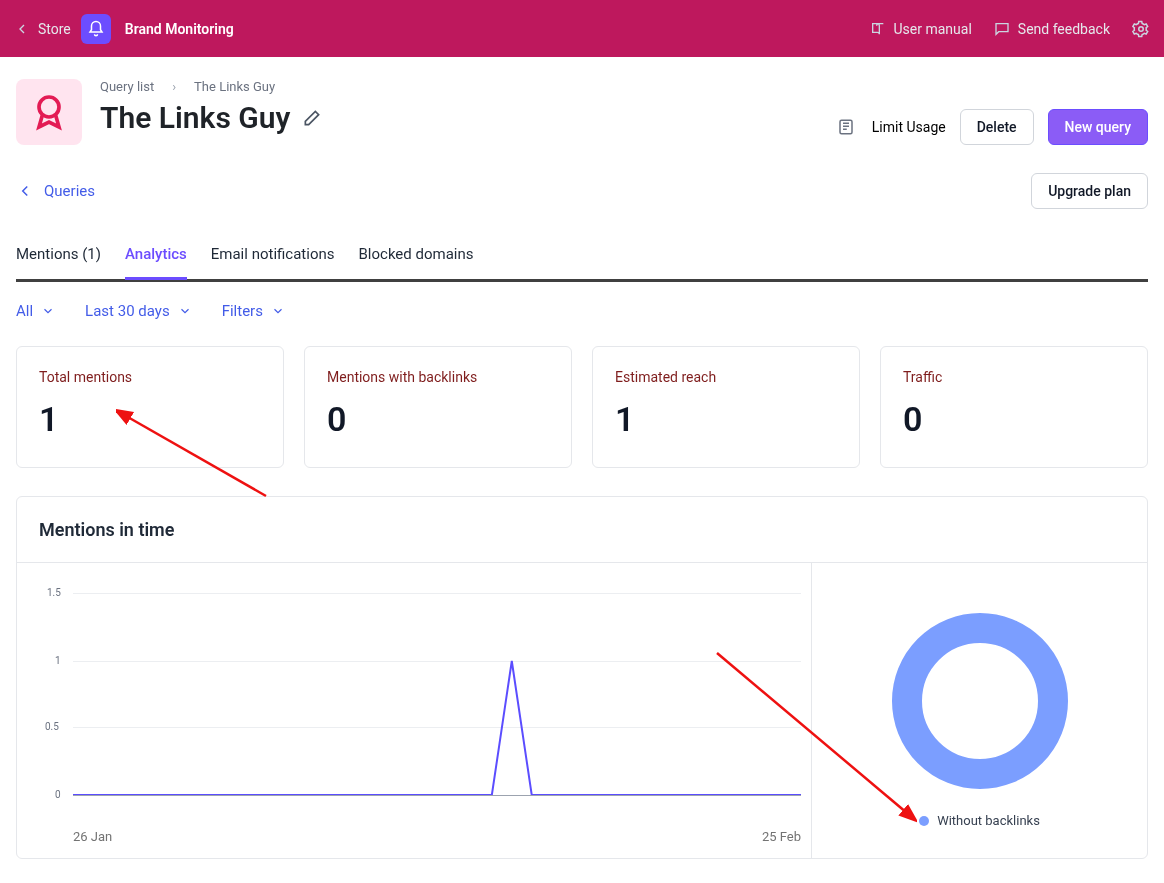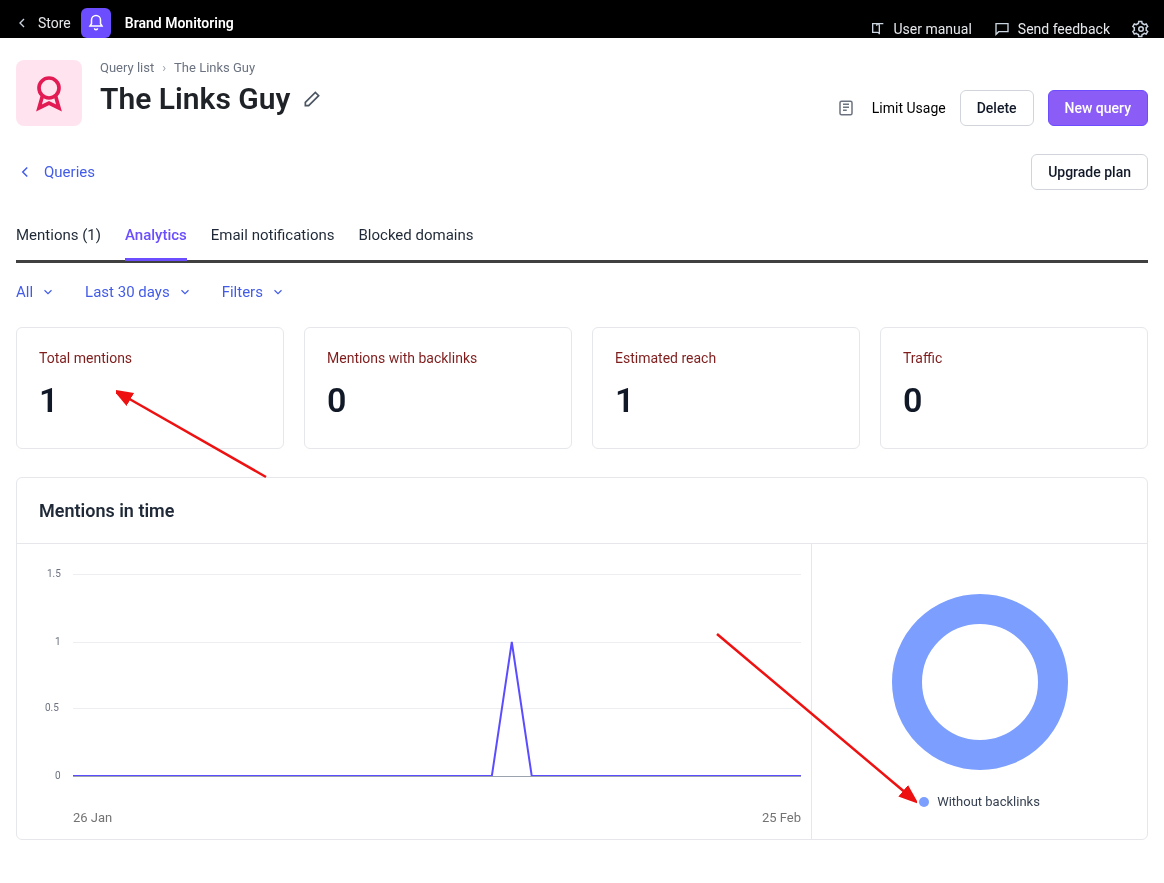--- a/index.html
+++ b/index.html
@@ -1,33 +1,33 @@
 <!DOCTYPE html>
 <html><head>
 <meta charset="utf-8">
 <style>
   * { box-sizing: border-box; margin: 0; padding: 0; font-family: -apple-system, BlinkMacSystemFont, "Segoe UI", Roboto, Helvetica, Arial, sans-serif; }
   body { background: #fff; color: #111827; width: 1164px; }
 
   
-  .topbar { height: 38px; background: #000000; color: #fff; display: flex; align-items: flex-end; padding: 0 14px; font-size: 14px; }
+  .topbar { height: 57px; background: #be185d; color: #fff; display: flex; align-items: center; padding: 0 14px; font-size: 14px; }
   .topbar .left { display: flex; align-items: center; gap: 10px; }
   .topbar .right { margin-left: auto; display: flex; align-items: center; gap: 22px; }
   .topbar a, .topbar .link { color: #e5e7eb; text-decoration: none; display: flex; align-items: center; gap: 8px; cursor: pointer; }
   .topbar .app-icon { width: 30px; height: 30px; background: #6c4dff; border-radius: 6px; display: flex; align-items: center; justify-content: center; }
   .topbar .app-title { font-weight: 600; color: #fff; margin-left: 4px; }
   .topbar svg { width: 16px; height: 16px; stroke: #cbd5e1; fill: none; stroke-width: 2; }
 
   
   .page { padding: 22px 16px 0 16px; }
 
   .header-row { display: flex; align-items: flex-start; }
   .header-row .app-badge { width: 66px; height: 66px; border-radius: 8px; background: #ffe4ef; display:flex; align-items:center; justify-content:center; margin-right: 18px; }
   .header-row .app-badge svg { width: 40px; height: 40px; stroke: #e31b54; fill:none; stroke-width:2.2; }
-  .breadcrumbs { font-size: 13px; color: #6b7280; display:flex; align-items:center; gap:8px; margin-bottom: 6px; }
+  .breadcrumbs { font-size: 13px; color: #6b7280; display:flex; align-items:center; gap:18px; margin-bottom: 6px; }
   .breadcrumbs .sep { color:#9ca3af; }
   .page-title { font-size: 30px; font-weight: 600; color:#1f2328; display:flex; align-items:center; gap:12px; }
   .page-title .edit { width:20px; height:20px; stroke:#4b5563; fill:none; stroke-width:2; cursor:pointer; }
 
   .header-actions { margin-left:auto; display:flex; align-items:center; gap:14px; padding-top:30px; }
   .btn { border:1px solid #d1d5db; background:#fff; color:#111827; padding:9px 16px; border-radius:6px; font-size:14px; cursor:pointer; font-weight:500; }
   .btn.primary { background:#8b5cf6; color:#fff; border-color:#6c4dff; }
   .link-muted { display:flex; align-items:center; gap:17px; color:#000000; font-size:14px; cursor:pointer; }
   .link-muted svg { width:18px; height:18px; stroke:#6b7280; fill:none; stroke-width:2; }
 

